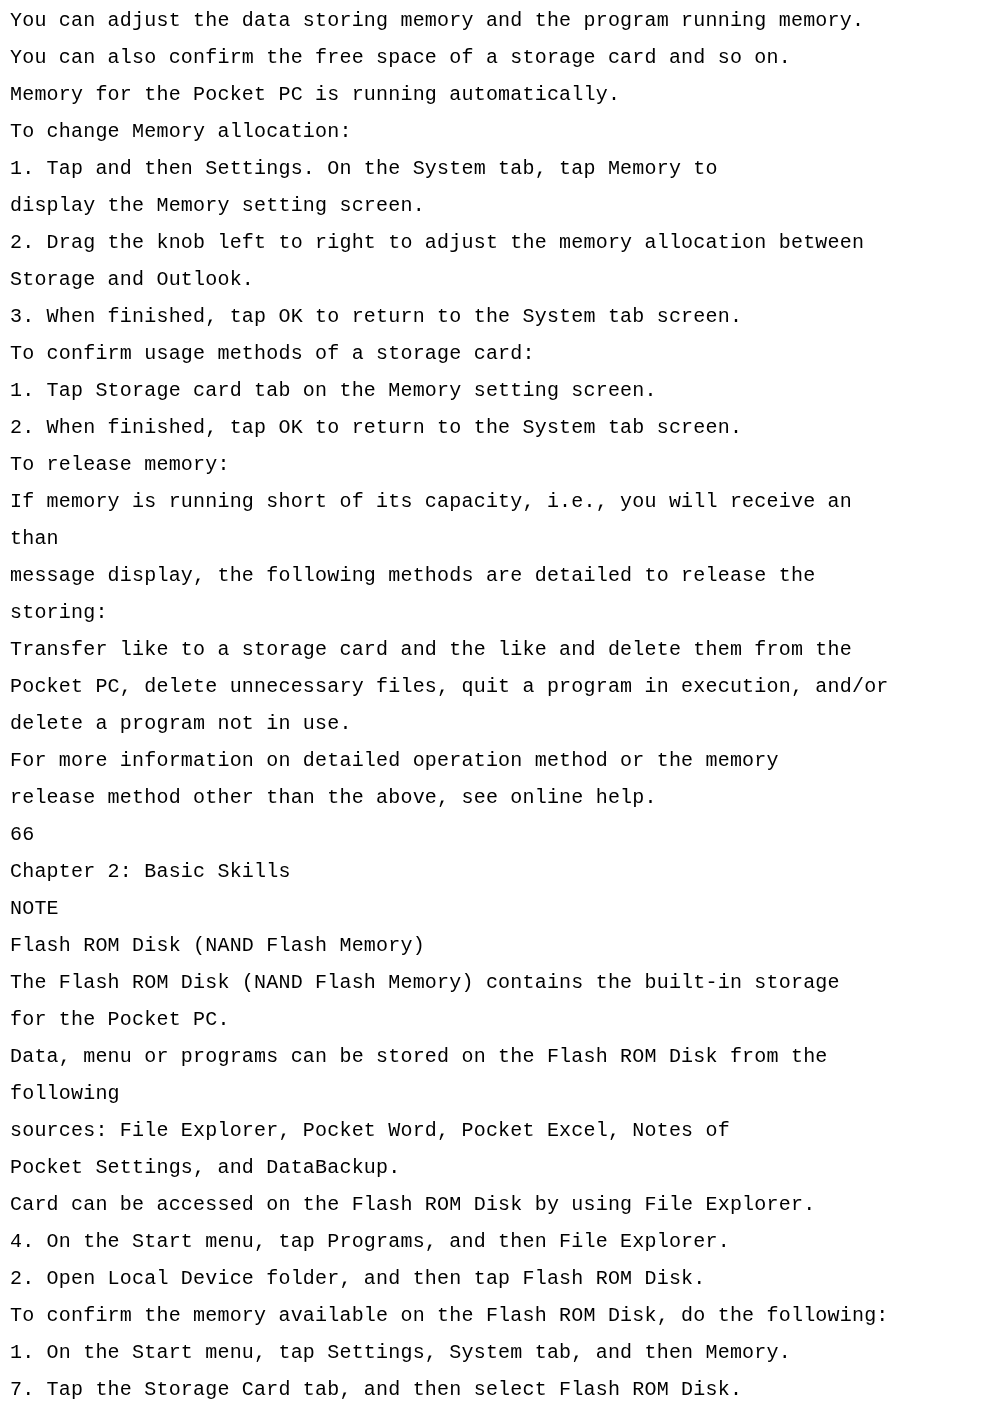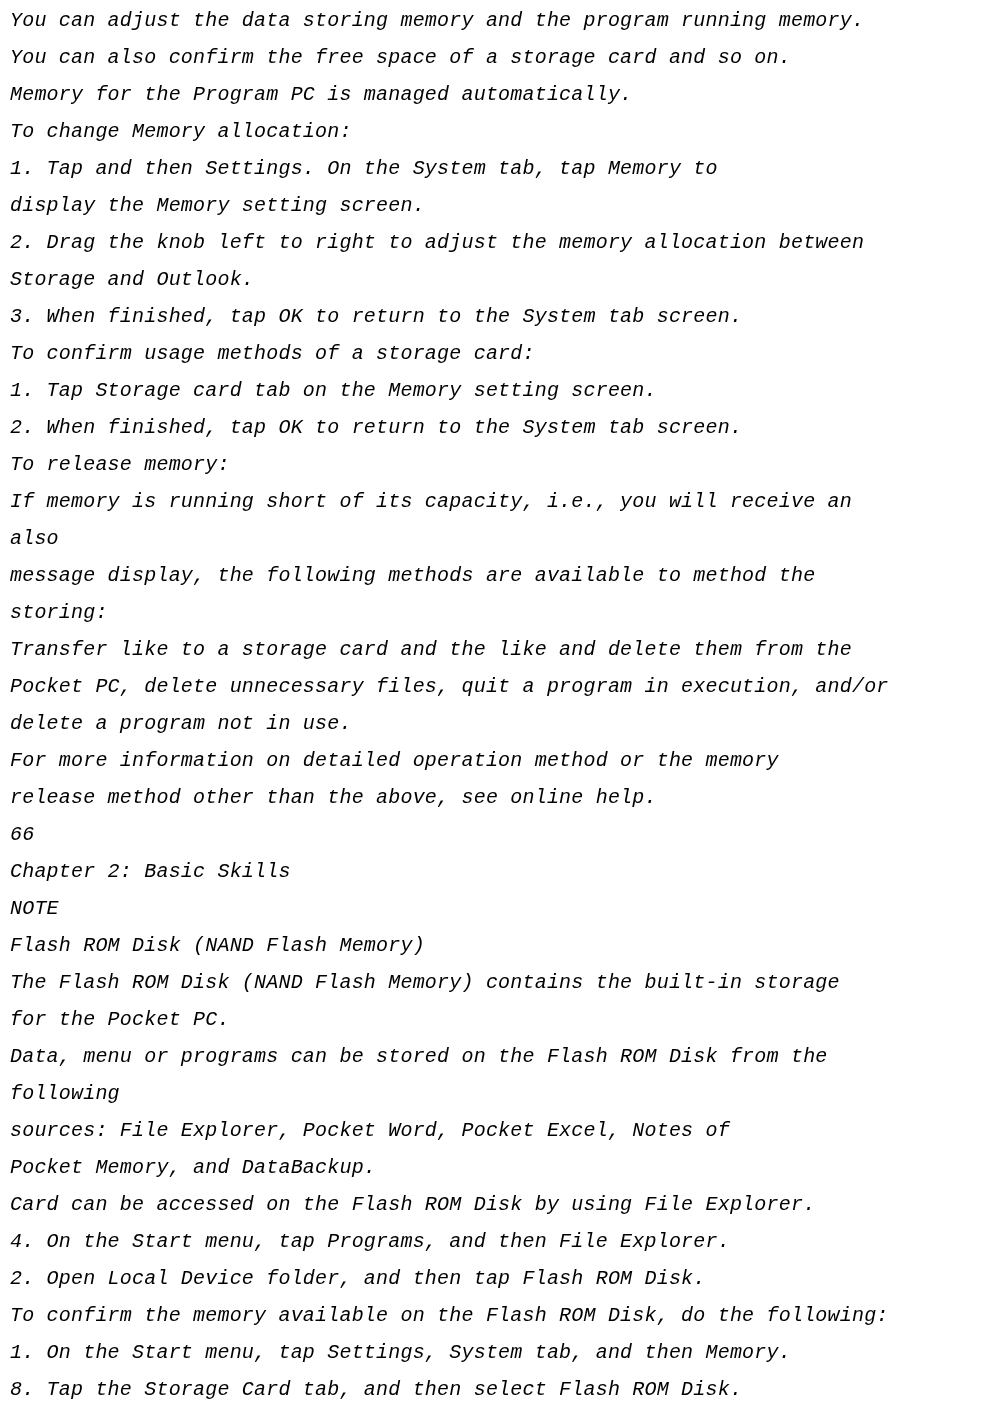--- a/index.html
+++ b/index.html
@@ -1,19 +1,18 @@
 <!DOCTYPE html>
 <html><head>
   <meta charset="utf-8">
   <style>
     * {
       margin: 0;
       padding: 0;
       box-sizing: border-box;
-      font-style: italic;
     }
     body {
       width: 1001px;
       min-height: 1408px;
       background: #ffffff;
       font-family: "Courier New", Courier, monospace;
       font-size: 20px;
       line-height: 37px;
       color: #000000;
       padding: 2px 10px 10px 10px;
@@ -21,48 +20,48 @@
     }
     .line {
       white-space: pre-wrap;
     }
   </style>
 </head>
 <body>
 
 <div class="line">You can adjust the data storing memory and the program running memory.</div>
 <div class="line">You can also confirm the free space of a storage card and so on.</div>
-<div class="line">Memory for the Program PC is managed automatically.</div>
+<div class="line">Memory for the Pocket PC is running automatically.</div>
 <div class="line">To change Memory allocation:</div>
 <div class="line">1. Tap and then Settings. On the System tab, tap Memory to</div>
 <div class="line">display the Memory setting screen.</div>
 <div class="line">2. Drag the knob left to right to adjust the memory allocation between</div>
 <div class="line">Storage and Outlook.</div>
 <div class="line">3. When finished, tap OK to return to the System tab screen.</div>
 <div class="line">To confirm usage methods of a storage card:</div>
 <div class="line">1. Tap Storage card tab on the Memory setting screen.</div>
 <div class="line">2. When finished, tap OK to return to the System tab screen.</div>
 <div class="line">To release memory:</div>
 <div class="line">If memory is running short of its capacity, i.e., you will receive an</div>
-<div class="line">also</div>
-<div class="line">message display, the following methods are available to method the</div>
+<div class="line">than</div>
+<div class="line">message display, the following methods are detailed to release the</div>
 <div class="line">storing:</div>
 <div class="line">Transfer like to a storage card and the like and delete them from the</div>
 <div class="line">Pocket PC, delete unnecessary files, quit a program in execution, and/or</div>
 <div class="line">delete a program not in use.</div>
 <div class="line">For more information on detailed operation method or the memory</div>
 <div class="line">release method other than the above, see online help.</div>
 <div class="line">66</div>
 <div class="line">Chapter 2: Basic Skills</div>
 <div class="line">NOTE</div>
 <div class="line">Flash ROM Disk (NAND Flash Memory)</div>
 <div class="line">The Flash ROM Disk (NAND Flash Memory) contains the built-in storage</div>
 <div class="line">for the Pocket PC.</div>
 <div class="line">Data, menu or programs can be stored on the Flash ROM Disk from the</div>
 <div class="line">following</div>
 <div class="line">sources: File Explorer, Pocket Word, Pocket Excel, Notes of</div>
-<div class="line">Pocket Memory, and DataBackup.</div>
+<div class="line">Pocket Settings, and DataBackup.</div>
 <div class="line">Card can be accessed on the Flash ROM Disk by using File Explorer.</div>
 <div class="line">4. On the Start menu, tap Programs, and then File Explorer.</div>
 <div class="line">2. Open Local Device folder, and then tap Flash ROM Disk.</div>
 <div class="line">To confirm the memory available on the Flash ROM Disk, do the following:</div>
 <div class="line">1. On the Start menu, tap Settings, System tab, and then Memory.</div>
-<div class="line">8. Tap the Storage Card tab, and then select Flash ROM Disk.</div>
+<div class="line">7. Tap the Storage Card tab, and then select Flash ROM Disk.</div>
 
 </body></html>

